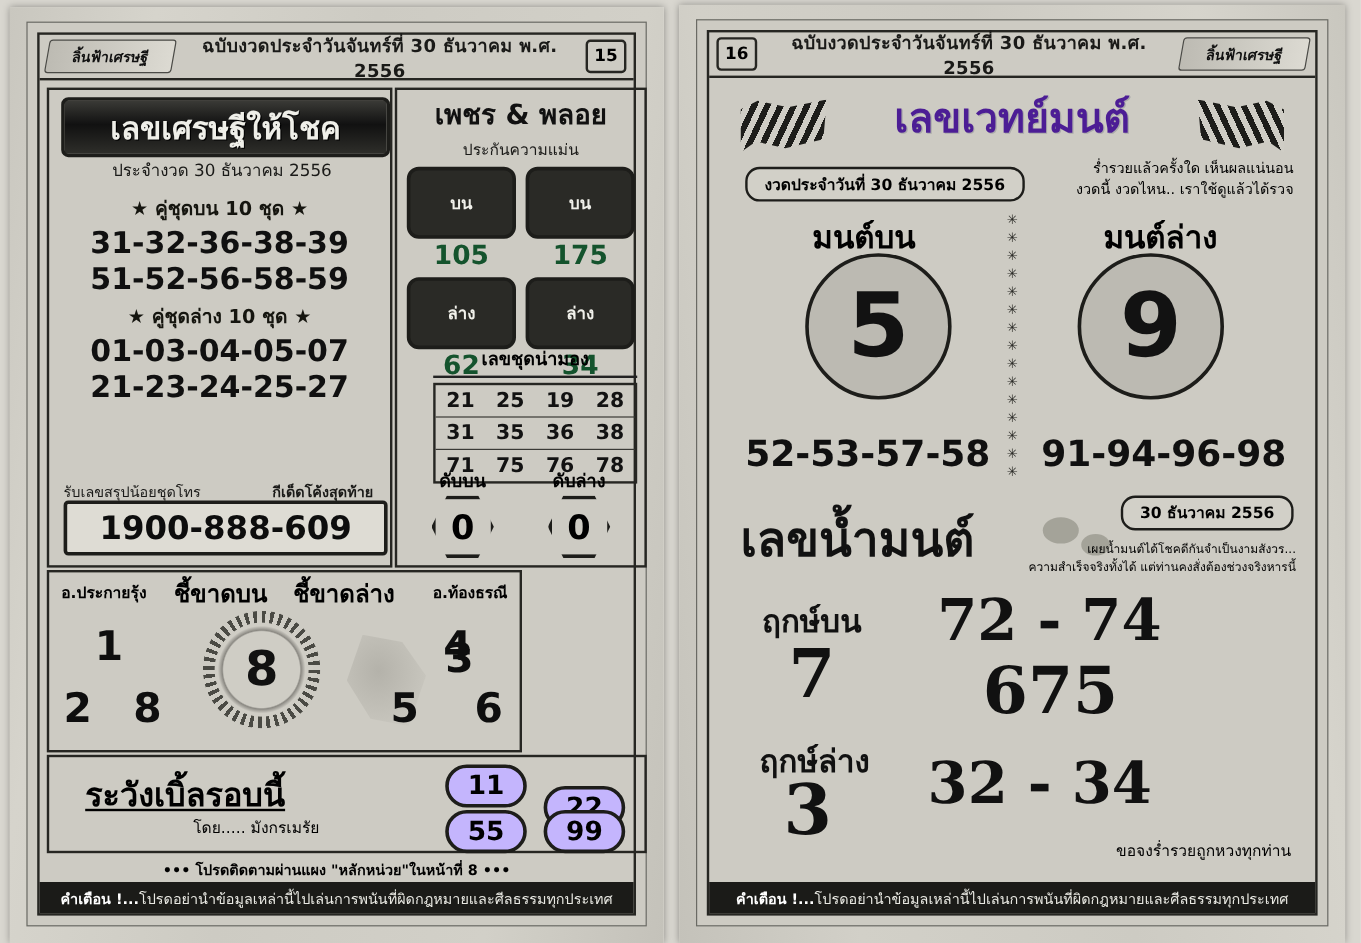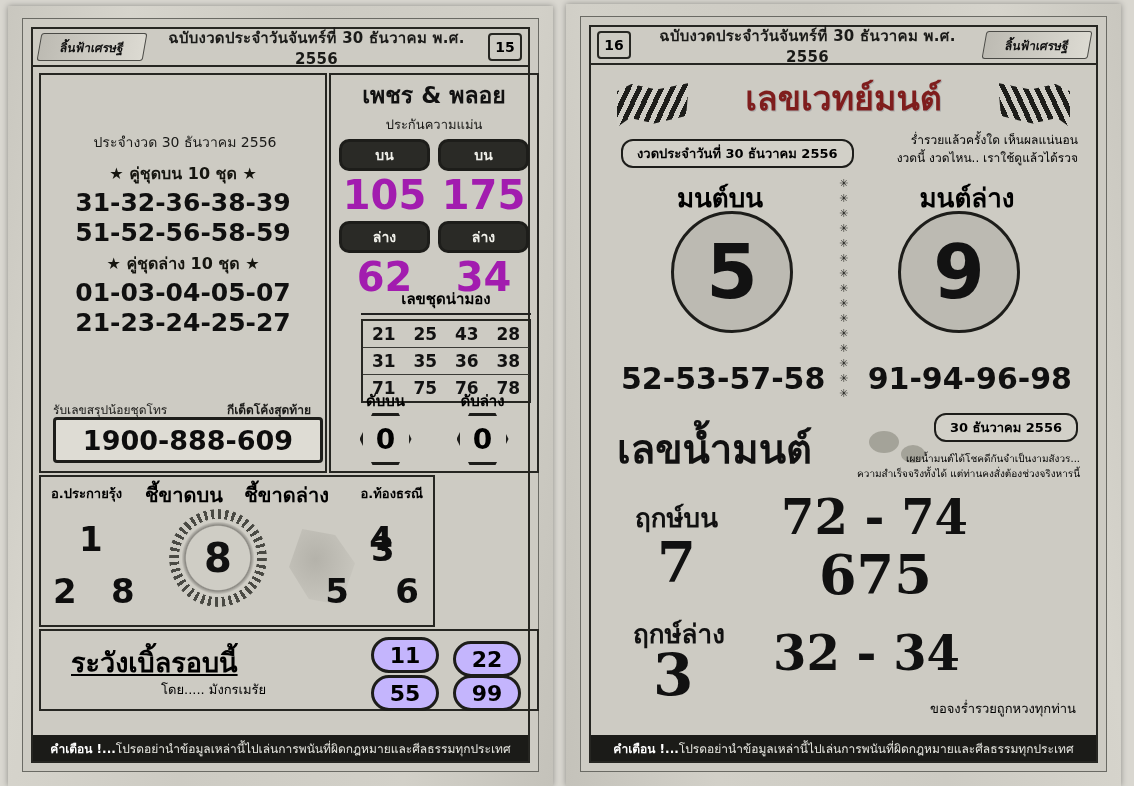--- a/index.html
+++ b/index.html
@@ -39,22 +39,22 @@
   .star-line{text-align:center;font-size:16px;font-weight:bold;color:#15150f;margin:4px 0 2px;}
   .numrow{text-align:center;font-size:25px;font-weight:bold;color:#101010;letter-spacing:0px;line-height:1.18;}
 
   .phone{position:absolute;left:12px;bottom:8px;width:264px;height:40px;border:3px solid #1d1d1a;border-radius:4px;
     background:#dedcd4;display:flex;align-items:center;justify-content:center;font-size:27px;font-weight:bold;color:#0d0d0d;}
   .small-note{position:absolute;font-size:12px;color:#1a1a18;}
 
   .gem-title{text-align:center;font-size:23px;font-weight:bold;color:#111;margin-top:2px;}
   .gem-sub{text-align:center;font-size:13px;color:#1a1a18;margin-top:1px;}
   .pill{border:3px solid #1d1d1a;border-radius:10px;background:#2a2a26;color:#f0f0ea;
-        font-size:14px;font-weight:bold;padding:2px 0;text-align:center;}
-  .bigval{font-size:40px;font-weight:bold;text-align:center;color:#a21caf;line-height:1;}
+        font-size:14px;font-weight:bold;padding:16px 0;text-align:center;}
+  .bigval{font-size:22px;font-weight:bold;text-align:center;color:#14532d;line-height:1;}
 
   .grid4{display:grid;grid-template-columns:repeat(4,1fr);}
   .grid4 div{text-align:center;font-size:17px;font-weight:bold;color:#121212;padding:3px 0;}
 
   .hexwrap{display:flex;align-items:center;justify-content:center;}
   .hex{width:46px;height:46px;border:3px solid #1d1d1a;display:flex;align-items:center;justify-content:center;
        font-size:28px;font-weight:bold;
        clip-path:polygon(25% 0,75% 0,100% 50%,75% 100%,25% 100%,0 50%);}
 
   .dig{font-weight:bold;color:#0e0e0e;}
@@ -68,21 +68,21 @@
 
   .warn{position:absolute;left:0;right:0;bottom:0;height:26px;background:#1b1b18;color:#e9e9e3;
         display:flex;align-items:center;justify-content:center;font-size:12px;gap:0;}
   .warn .w1{color:#fff;font-weight:bold;}
 
   .oval{border:3px solid #1d1d1a;border-radius:18px;background:#c4b5fd;
         display:flex;align-items:center;justify-content:center;font-size:22px;font-weight:bold;}
 
   
   .r-title{position:absolute;left:0;right:0;top:42px;text-align:center;}
-  .r-title .band{display:inline-block;padding:2px 18px;font-size:34px;font-weight:bold;color:#7f1d1d;
+  .r-title .band{display:inline-block;padding:2px 18px;font-size:34px;font-weight:bold;color:#4c1d95;
       text-shadow:1px 1px 0 #aaa;}
   .flag{position:absolute;width:72px;height:46px;
      background:repeating-linear-gradient(115deg,#1d1d1a 0 5px,#cfcdc5 5px 10px);
      clip-path:polygon(0 18%,20% 2%,55% 14%,100% 0,96% 72%,52% 88%,18% 76%,0 96%);}
   .r-datepill{border:2px solid #1d1d1a;border-radius:12px;padding:2px 14px;font-size:13px;font-weight:bold;
      display:inline-block;background:#d2d0c8;}
   .circ{border-radius:50%;border:3px solid #1d1d1a;background:#bcbab2;
      display:flex;align-items:center;justify-content:center;}
   .circ span{font-size:74px;font-weight:bold;color:#121212;line-height:1;}
   .dots{writing-mode:vertical-rl;font-size:11px;letter-spacing:2px;color:#2a2a26;}
@@ -99,20 +99,23 @@
     <div class="paper">
       <div class="inner">
 
         <div class="hdr">
           <div class="logo">ลิ้นฟ้าเศรษฐี</div>
           <div class="hdr-title">ฉบับงวดประจำวันจันทร์ที่ 30 ธันวาคม พ.ศ. 2556</div>
           <div class="hdr-num">15</div>
         </div>
 
         <div class="box" style="left:6px;top:44px;width:288px;height:400px;">
+          <div class="title-plate">
+            <span>เลขเศรษฐีให้โชค</span>
+          </div>
           <div class="sub-date">ประจำงวด 30 ธันวาคม 2556</div>
 
           <div style="position:absolute;left:6px;top:82px;right:6px;">
             <div class="star-line">★ คู่ชุดบน 10 ชุด ★</div>
             <div class="numrow">31-32-36-38-39</div>
             <div class="numrow">51-52-56-58-59</div>
             <div class="star-line">★ คู่ชุดล่าง 10 ชุด ★</div>
             <div class="numrow">01-03-04-05-07</div>
             <div class="numrow">21-23-24-25-27</div>
           </div>
@@ -141,21 +144,21 @@
               <div class="bigval" style="margin-top:4px;">34</div>
             </div>
           </div>
 
           <div style="position:absolute;left:6px;right:6px;top:212px;padding-left:24px;">
             <div style="text-align:center;font-size:15px;font-weight:bold;border-bottom:2px solid #222;padding-bottom:2px;">เลขชุดน่ามอง</div>
             <div class="box" style="position:relative;border-width:2px;margin-top:4px;">
               <div class="grid4">
                 <div>21</div>
                 <div>25</div>
-                <div>43</div>
+                <div>19</div>
                 <div>28</div>
               </div>
               <div class="grid4" style="border-top:1px solid #3a3a36;">
                 <div>31</div>
                 <div>35</div>
                 <div>36</div>
                 <div>38</div>
               </div>
               <div class="grid4" style="border-top:1px solid #3a3a36;">
                 <div>71</div>
@@ -208,25 +211,26 @@
           <div class="dig" style="position:absolute;left:330px;top:52px;font-size:34px;">3</div>
           <div class="dig" style="position:absolute;right:40px;top:42px;font-size:34px;">4</div>
           <div class="dig" style="position:absolute;right:84px;top:94px;font-size:34px;">5</div>
           <div class="dig" style="position:absolute;right:14px;top:94px;font-size:34px;">6</div>
         </div>
 
         <div class="box" style="left:6px;top:600px;width:500px;height:82px;">
           <div style="position:absolute;left:30px;top:10px;font-size:27px;font-weight:bold;text-decoration:underline;">ระวังเบิ้ลรอบนี้</div>
           <div style="position:absolute;left:120px;top:48px;font-size:13px;">โดย..... มังกรเมรัย</div>
           <div class="oval" style="position:absolute;left:330px;top:6px;width:62px;height:30px;">11</div>
-          <div class="oval" style="position:absolute;left:412px;top:10px;width:62px;height:30px;">22</div>
+          <div class="oval" style="position:absolute;left:412px;top:24px;width:62px;height:30px;">22</div>
           <div class="oval" style="position:absolute;left:330px;top:44px;width:62px;height:30px;">55</div>
           <div class="oval" style="position:absolute;left:412px;top:44px;width:62px;height:30px;">99</div>
         </div>
 
+        <div style="position:absolute;left:0;right:0;top:686px;text-align:center;font-size:12px;font-weight:bold;">••• โปรดติดตามผ่านแผง "หลักหน่วย"ในหน้าที่ 8 •••</div>
 
         <div class="warn">
           <span class="w1">คำเตือน !...</span>
           <span>โปรดอย่านำข้อมูลเหล่านี้ไปเล่นการพนันที่ผิดกฎหมายและศีลธรรมทุกประเทศ</span>
         </div>
       </div>
     </div>
   </div>
 
   <div class="sheet sheet-right">

